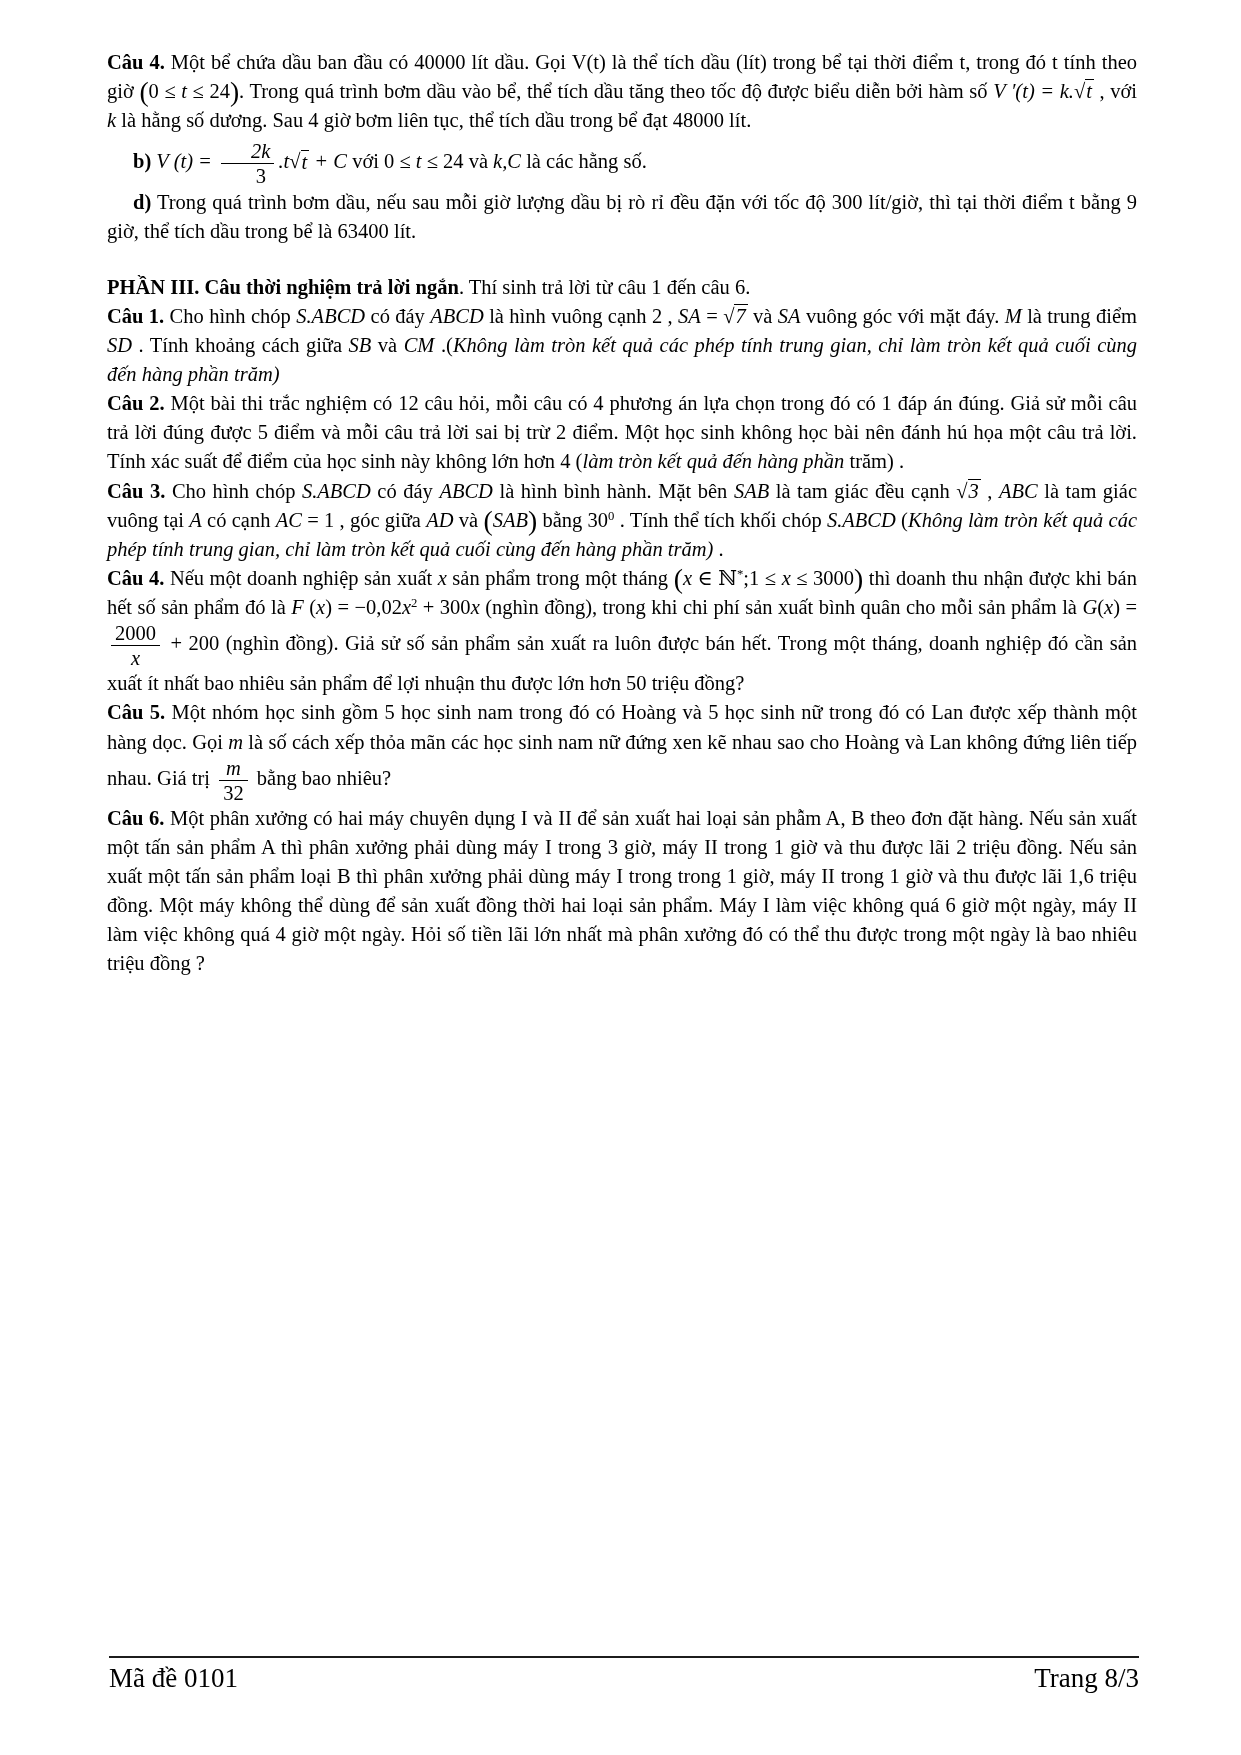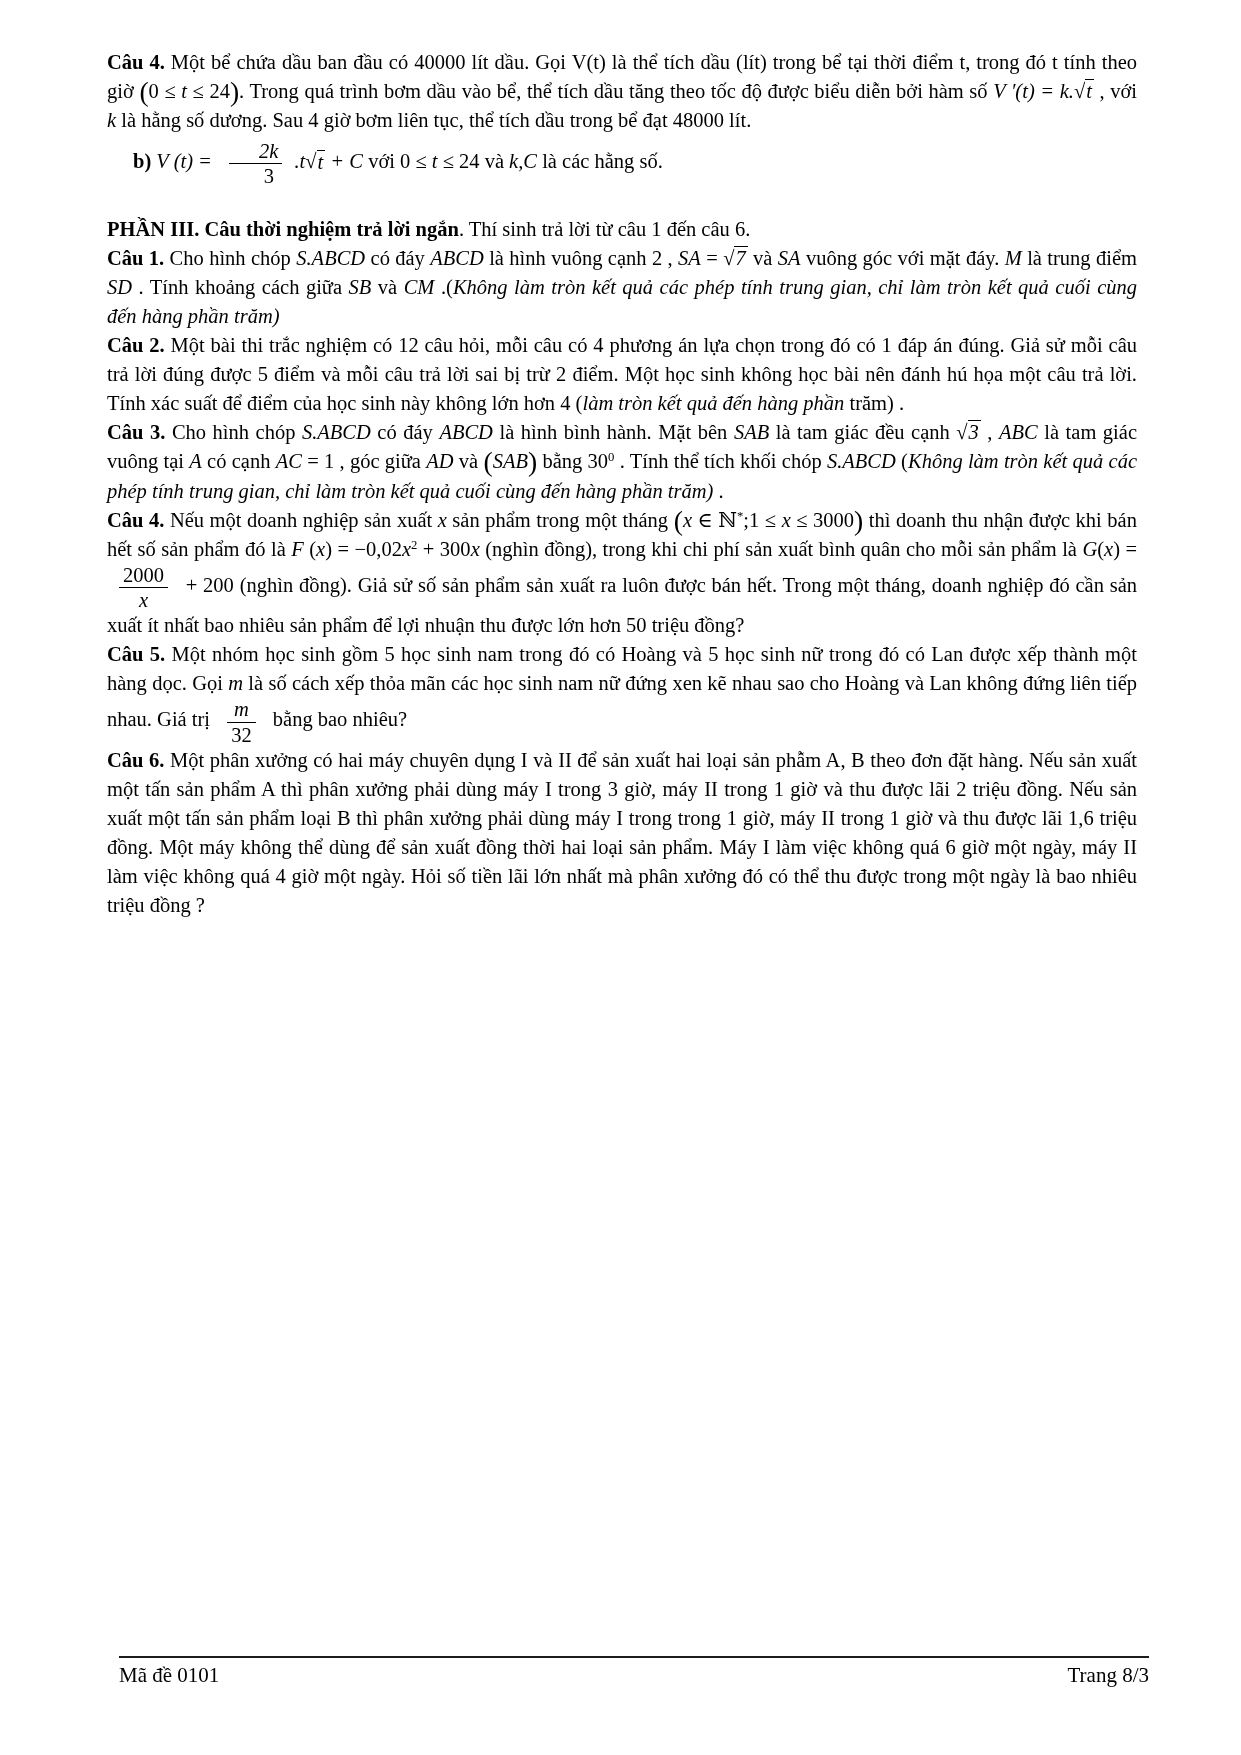--- a/index.html
+++ b/index.html
@@ -30,47 +30,48 @@
   .gap-item{margin-top:5px !important;}
   .gap-het{margin-top:46px !important;}
   .bold{font-weight:bold;}
   .ital{font-style:italic;}
   .supsc{font-size:0.62em;vertical-align:0.55em;line-height:0;}
   .frac{
     display:inline-block;
     vertical-align:middle;
     text-align:center;
     line-height:1.08;
-    margin:0 12px;
+    margin:0 4px;
   }
   .frac .fn{display:block;padding:0 4px 1px 4px;border-bottom:1.6px solid #000;}
   .frac .fd{display:block;padding:1px 4px 0 4px;}
   .sqrt{white-space:nowrap;}
   .sqrt .rad{font-style:normal;}
   .sqrt .vinc{border-top:1.6px solid #000;padding:0 2px 0 1px;font-style:italic;}
   .bigp{font-size:1.35em;vertical-align:-0.12em;line-height:0;}
   .footer{
     position:absolute;
-    left:119px;
+    left:109px;
     width:1030px;
     top:1656px;
     border-top:2px solid #1c1c1c;
     display:flex;
     justify-content:space-between;
     padding-top:5px;
-    font-size:21px;
+    font-size:27px;
   }
 </style>
 </head>
 <body>
 
 <div class="page">
   <div class="content">
       <p class="para"><span class="bold">Câu 4.</span> Một bể chứa dầu ban đầu có 40000 lít dầu. Gọi V(t) là thể tích dầu (lít) trong bể tại thời điểm t, trong đó t tính theo giờ <span class="bigp">(</span>0 ≤ <span class="ital">t</span> ≤ 24<span class="bigp">)</span>. Trong quá trình bơm dầu vào bể, thể tích dầu tăng theo tốc độ được biểu diễn bởi hàm số <span class="ital">V ′(t) = k.</span><span class="sqrt"><span class="rad">√</span><span class="vinc">t</span></span> , với <span class="ital">k</span> là hằng số dương. Sau 4 giờ bơm liên tục, thể tích dầu trong bể đạt 48000 lít.</p>
       <p class="para indent gap-item"><span class="bold">b)</span> <span class="ital">V (t) = </span><span class="frac"><span class="fn ital">2k</span><span class="fd">3</span></span><span class="ital">.t</span><span class="sqrt"><span class="rad">√</span><span class="vinc">t</span></span><span class="ital"> + C</span> với 0 ≤ <span class="ital">t</span> ≤ 24 và <span class="ital">k,C</span> là các hằng số.</p>
+      <p class="para indent"><span class="bold">d)</span> Trong quá trình bơm dầu, nếu sau mỗi giờ lượng dầu bị rò rỉ đều đặn với tốc độ 300 lít/giờ, thì tại thời điểm t bằng 9 giờ, thể tích dầu trong bể là 63400 lít.</p>
       <p class="para gap-section"><span class="bold">PHẦN III. Câu thời nghiệm trả lời ngắn</span>. Thí sinh trả lời từ câu 1 đến câu 6.</p>
       <p class="para"><span class="bold">Câu 1.</span> Cho hình chóp <span class="ital">S.ABCD</span> có đáy <span class="ital">ABCD</span> là hình vuông cạnh 2 , <span class="ital">SA</span> = <span class="sqrt"><span class="rad">√</span><span class="vinc">7</span></span> và <span class="ital">SA</span> vuông góc với mặt đáy. <span class="ital">M</span> là trung điểm <span class="ital">SD</span> . Tính khoảng cách giữa <span class="ital">SB</span> và <span class="ital">CM</span> .(<span class="ital">Không làm tròn kết quả các phép tính trung gian, chỉ làm tròn kết quả cuối cùng đến hàng phần trăm)</span></p>
       <p class="para"><span class="bold">Câu 2.</span> Một bài thi trắc nghiệm có 12 câu hỏi, mỗi câu có 4 phương án lựa chọn trong đó có 1 đáp án đúng. Giả sử mỗi câu trả lời đúng được 5 điểm và mỗi câu trả lời sai bị trừ 2 điểm. Một học sinh không học bài nên đánh hú họa một câu trả lời. Tính xác suất để điểm của học sinh này không lớn hơn 4 (<span class="ital">làm tròn kết quả đến hàng phần</span> trăm) .</p>
       <p class="para"><span class="bold">Câu 3.</span> Cho hình chóp <span class="ital">S.ABCD</span> có đáy <span class="ital">ABCD</span> là hình bình hành. Mặt bên <span class="ital">SAB</span> là tam giác đều cạnh <span class="sqrt"><span class="rad">√</span><span class="vinc">3</span></span> , <span class="ital">ABC</span> là tam giác vuông tại <span class="ital">A</span> có cạnh <span class="ital">AC</span> = 1 , góc giữa <span class="ital">AD</span> và <span class="bigp">(</span><span class="ital">SAB</span><span class="bigp">)</span> bằng 30<span class="supsc">0</span> . Tính thể tích khối chóp <span class="ital">S.ABCD</span> (<span class="ital">Không làm tròn kết quả các phép tính trung gian, chỉ làm tròn kết quả cuối cùng đến hàng phần trăm)</span> .</p>
       <p class="para"><span class="bold">Câu 4.</span> Nếu một doanh nghiệp sản xuất <span class="ital">x</span> sản phẩm trong một tháng <span class="bigp">(</span><span class="ital">x</span> ∈ ℕ<span class="supsc">*</span>;1 ≤ <span class="ital">x</span> ≤ 3000<span class="bigp">)</span> thì doanh thu nhận được khi bán hết số sản phẩm đó là <span class="ital">F</span> (<span class="ital">x</span>) = −0,02<span class="ital">x</span><span class="supsc">2</span> + 300<span class="ital">x</span> (nghìn đồng), trong khi chi phí sản xuất bình quân cho mỗi sản phẩm là <span class="ital">G</span>(<span class="ital">x</span>) = <span class="frac"><span class="fn">2000</span><span class="fd ital">x</span></span> + 200 (nghìn đồng). Giả sử số sản phẩm sản xuất ra luôn được bán hết. Trong một tháng, doanh nghiệp đó cần sản xuất ít nhất bao nhiêu sản phẩm để lợi nhuận thu được lớn hơn 50 triệu đồng?</p>
       <p class="para"><span class="bold">Câu 5.</span> Một nhóm học sinh gồm 5 học sinh nam trong đó có Hoàng và 5 học sinh nữ trong đó có Lan được xếp thành một hàng dọc. Gọi <span class="ital">m</span> là số cách xếp thỏa mãn các học sinh nam nữ đứng xen kẽ nhau sao cho Hoàng và Lan không đứng liên tiếp nhau. Giá trị <span class="frac"><span class="fn ital">m</span><span class="fd">32</span></span> bằng bao nhiêu?</p>
       <p class="para"><span class="bold">Câu 6.</span> Một phân xưởng có hai máy chuyên dụng I và II để sản xuất hai loại sản phẫm A, B theo đơn đặt hàng. Nếu sản xuất một tấn sản phẩm A thì phân xưởng phải dùng máy I trong 3 giờ, máy II trong 1 giờ và thu được lãi 2 triệu đồng. Nếu sản xuất một tấn sản phẩm loại B thì phân xưởng phải dùng máy I trong trong 1 giờ, máy II trong 1 giờ và thu được lãi 1,6 triệu đồng. Một máy không thể dùng để sản xuất đồng thời hai loại sản phẩm. Máy I làm việc không quá 6 giờ một ngày, máy II làm việc không quá 4 giờ một ngày. Hỏi số tiền lãi lớn nhất mà phân xưởng đó có thể thu được trong một ngày là bao nhiêu triệu đồng ?</p>
     </div>
   <div class="footer">
     <span>Mã đề 0101</span>

